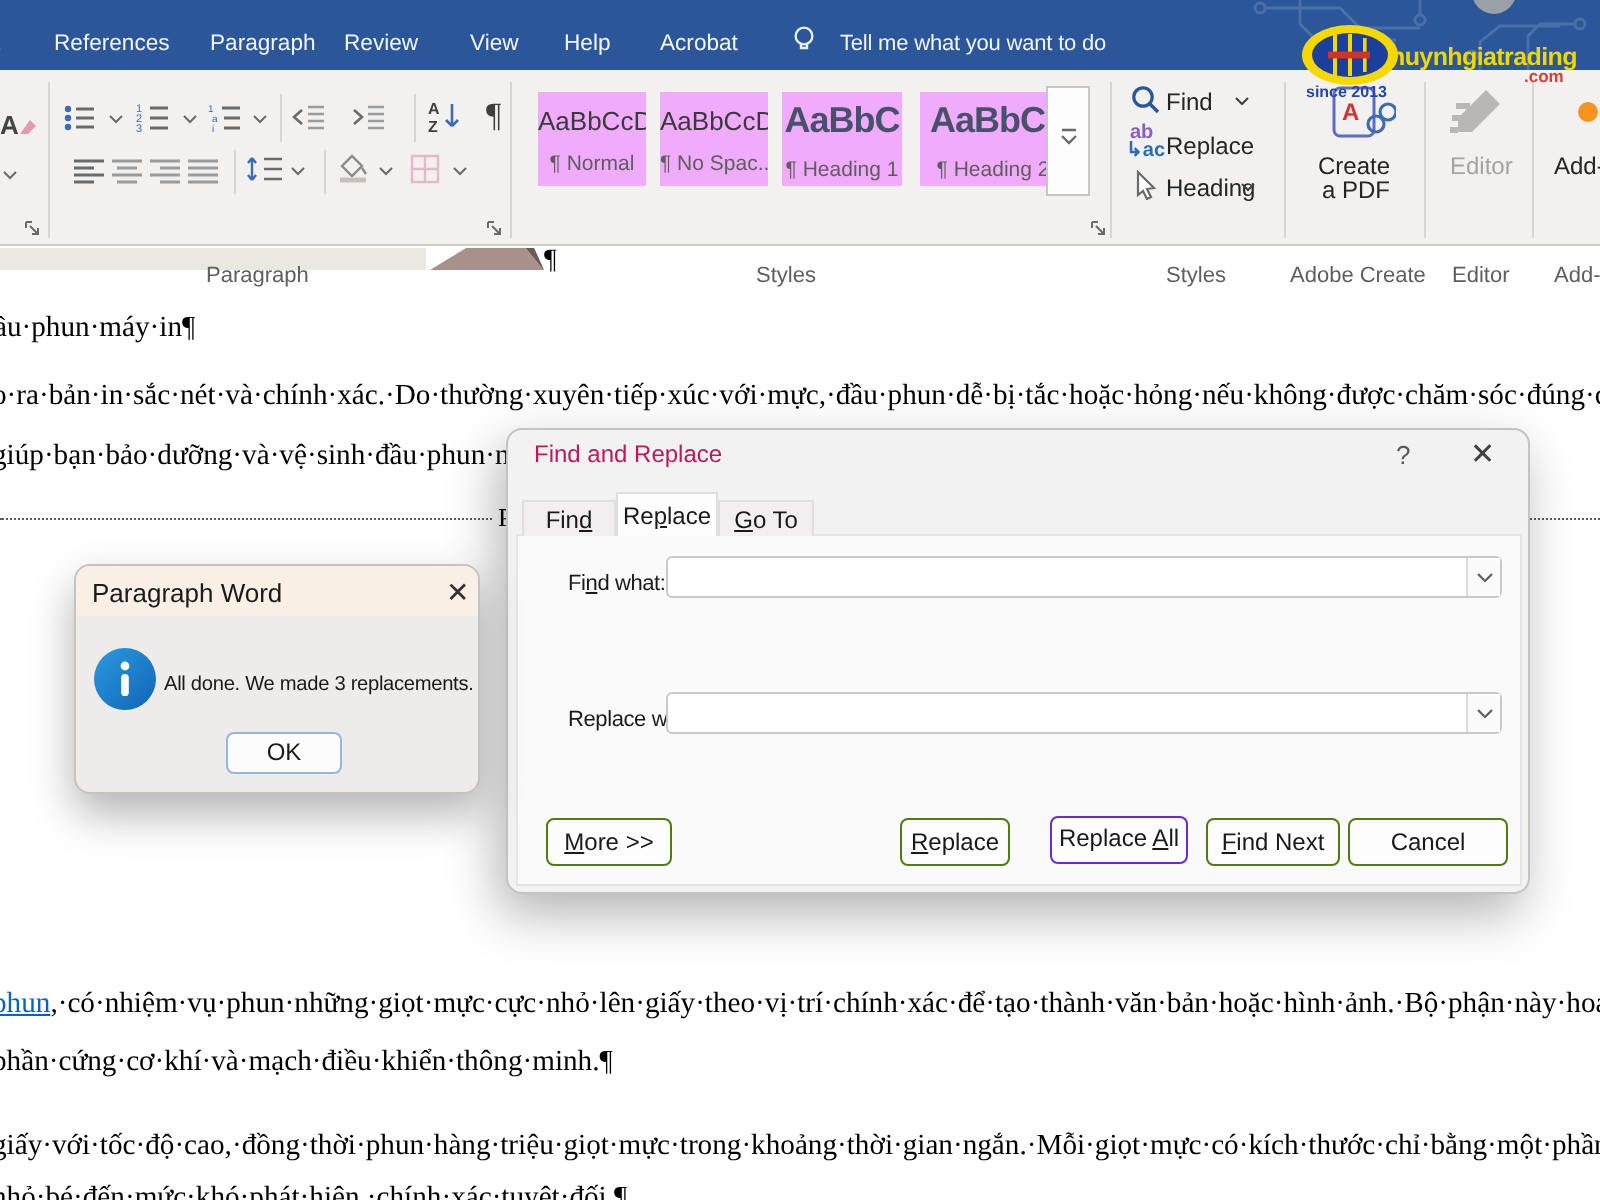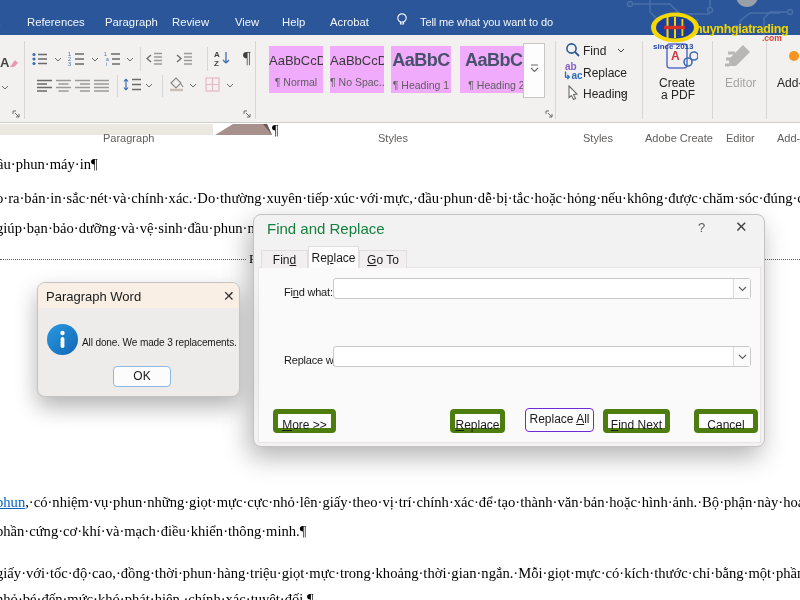--- a/index.html
+++ b/index.html
@@ -21,21 +21,21 @@
 .cardlabel { font-size:10.5px; color:#5f5d5c; margin-top:8px; white-space:nowrap; }
 
 .doc { position:absolute; font-family:"Liberation Serif",serif; font-size:14.6px; color:#000; white-space:nowrap; z-index:1; }
 
 #frdlg { left:253px; top:214px; width:512px; height:233px; background:#f3f2f2; border:1px solid #c5c2c0; border-radius:8px; box-shadow:-4px 10px 26px rgba(0,0,0,0.30); z-index:10; }
 #frpanel { position:absolute; left:4px; top:52px; width:503px; height:176px; background:#fbfafa; border:1px solid #e6e4e4; }
 .frtab { position:absolute; font-size:12px; color:#1a1a1a; text-align:center; }
 .frlabel { position:absolute; font-size:11px; letter-spacing:-0.2px; color:#1a1a1a; white-space:nowrap;margin-left:16px; }
 .combo { position:absolute; height:21px; background:#fff; border:1px solid #cbc9c8; border-radius:3px; }
 .combobtn { position:absolute; right:0; top:0; width:17px; height:19px; border-left:1px solid #dddbda; background:#fbfbfb; }
-.btn { position:absolute; height:24px; background:#fdfdfd; border:5px solid #4d7c0f; border-radius:4px; font-size:12px; color:#1a1a1a; text-align:center; line-height:22px; }
+.btn { position:absolute; height:24px; background:#fdfdfd; border:1px solid #4d7c0f; border-radius:4px; font-size:12px; color:#1a1a1a; text-align:center; line-height:22px; }
 
 #msgbox { left:37px; top:282px; width:203px; height:115px; background:#eeecea; border:1px solid #c6c2bf; border-radius:8px; box-shadow:0 10px 22px rgba(0,0,0,0.30); z-index:11; overflow:hidden; }
 </style>
 </head>
 <body>
 
 <div class="abs" id="topbar">
   <svg class="abs" style="left:560px;top:0" width="240" height="35">
     <g stroke="#4a70aa" stroke-width="1.4" fill="none">
       <path d="M70 4 h40 l10 10 h30"></path>
@@ -297,21 +297,21 @@
 
 <div class="abs" style="left:0;top:259px;width:800px;border-top:1px dotted #595959;z-index:1"></div>
 <div class="doc" style="left:247px;top:251px;font-size:13px;background:#fff;padding:0 2px;z-index:1">Page Break</div>
 
 <div class="doc" style="left:-4px;top:494px"><span style="color:#0563c1;text-decoration:underline">phun</span>,·có·nhiệm·vụ·phun·những·giọt·mực·cực·nhỏ·lên·giấy·theo·vị·trí·chính·xác·để·tạo·thành·văn·bản·hoặc·hình·ảnh.·Bộ·phận·này·hoạt</div>
 <div class="doc" style="left:-4px;top:523px">phần·cứng·cơ·khí·và·mạch·điều·khiển·thông·minh.¶</div>
 <div class="doc" style="left:-4px;top:565px">giấy·với·tốc·độ·cao,·đồng·thời·phun·hàng·triệu·giọt·mực·trong·khoảng·thời·gian·ngắn.·Mỗi·giọt·mực·có·kích·thước·chỉ·bằng·một·phần</div>
 <div class="doc" style="left:-4px;top:591px">nhỏ·bé·đến·mức·khó·phát·hiện,·chính·xác·tuyệt·đối.¶</div>
 
 <div class="abs" id="frdlg">
-  <div class="abs" style="left:13px;top:5px;font-size:15px;color:#15803d">Find and Replace</div>
+  <div class="abs" style="left:13px;top:5px;font-size:12px;color:#be185d">Find and Replace</div>
   <div class="abs" style="left:444px;top:5px;font-size:13px;color:#5a5a5a">?</div>
   <div class="abs" style="left:481px;top:3px;font-size:15px;color:#424242">✕</div>
 
   <div class="abs" id="frpanel"></div>
   <div class="frtab" style="left:7px;top:35px;width:47px;height:18px;background:#f1efef;border:1px solid #e0dede;border-bottom:none;line-height:18px">Fin<u>d</u></div>
   <div class="frtab" style="left:54px;top:31px;width:51px;height:22px;background:#fdfdfd;border:1px solid #e0dede;border-bottom:none;line-height:22px;z-index:2">Re<u>p</u>lace</div>
   <div class="frtab" style="left:105px;top:35px;width:48px;height:18px;background:#f1efef;border:1px solid #e0dede;border-bottom:none;line-height:18px"><u>G</u>o To</div>
 
   <div class="frlabel" style="left:14px;top:71px">Fi<u>n</u>d what:</div>
   <div class="combo" style="left:79px;top:63px;width:418px">
@@ -328,21 +328,21 @@
         <svg style="position:absolute;left:4px;top:7px" width="9" height="6">
           <path d="M1 1 L4.5 4.5 L8 1" stroke="#5f5f5f" fill="none" stroke-width="1.1"></path>
         </svg>
       </div>
   </div>
 
   <div class="btn" style="left:19px;top:194px;width:63px"><u>M</u>ore &gt;&gt;</div>
   <div class="btn" style="left:196px;top:194px;width:55px"><u>R</u>eplace</div>
   <div class="btn" style="left:271px;top:193px;width:69px;border:1px solid #6d28d9;line-height:20px">Replace <u>A</u>ll</div>
   <div class="btn" style="left:349px;top:194px;width:67px"><u>F</u>ind Next</div>
-  <div class="btn" style="left:440px;top:194px;width:64px">Cancel</div>
+  <div class="btn" style="left:420px;top:194px;width:80px">Cancel</div>
 </div>
 
 <div class="abs" id="msgbox">
   <div class="abs" style="left:0;top:0;width:100%;height:25px;background:#f9efe5"></div>
   <div class="abs" style="left:8px;top:6px;font-size:13px;color:#1a1a1a">Paragraph Word</div>
   <div class="abs" style="left:185px;top:5px;font-size:14px;color:#333">✕</div>
   <svg class="abs" style="left:9px;top:41px" width="31" height="31">
     <defs>
         <linearGradient id="ig" x1="0" y1="0" x2="1" y2="1">
       <stop offset="0" stop-color="#2a9ae0"></stop>

